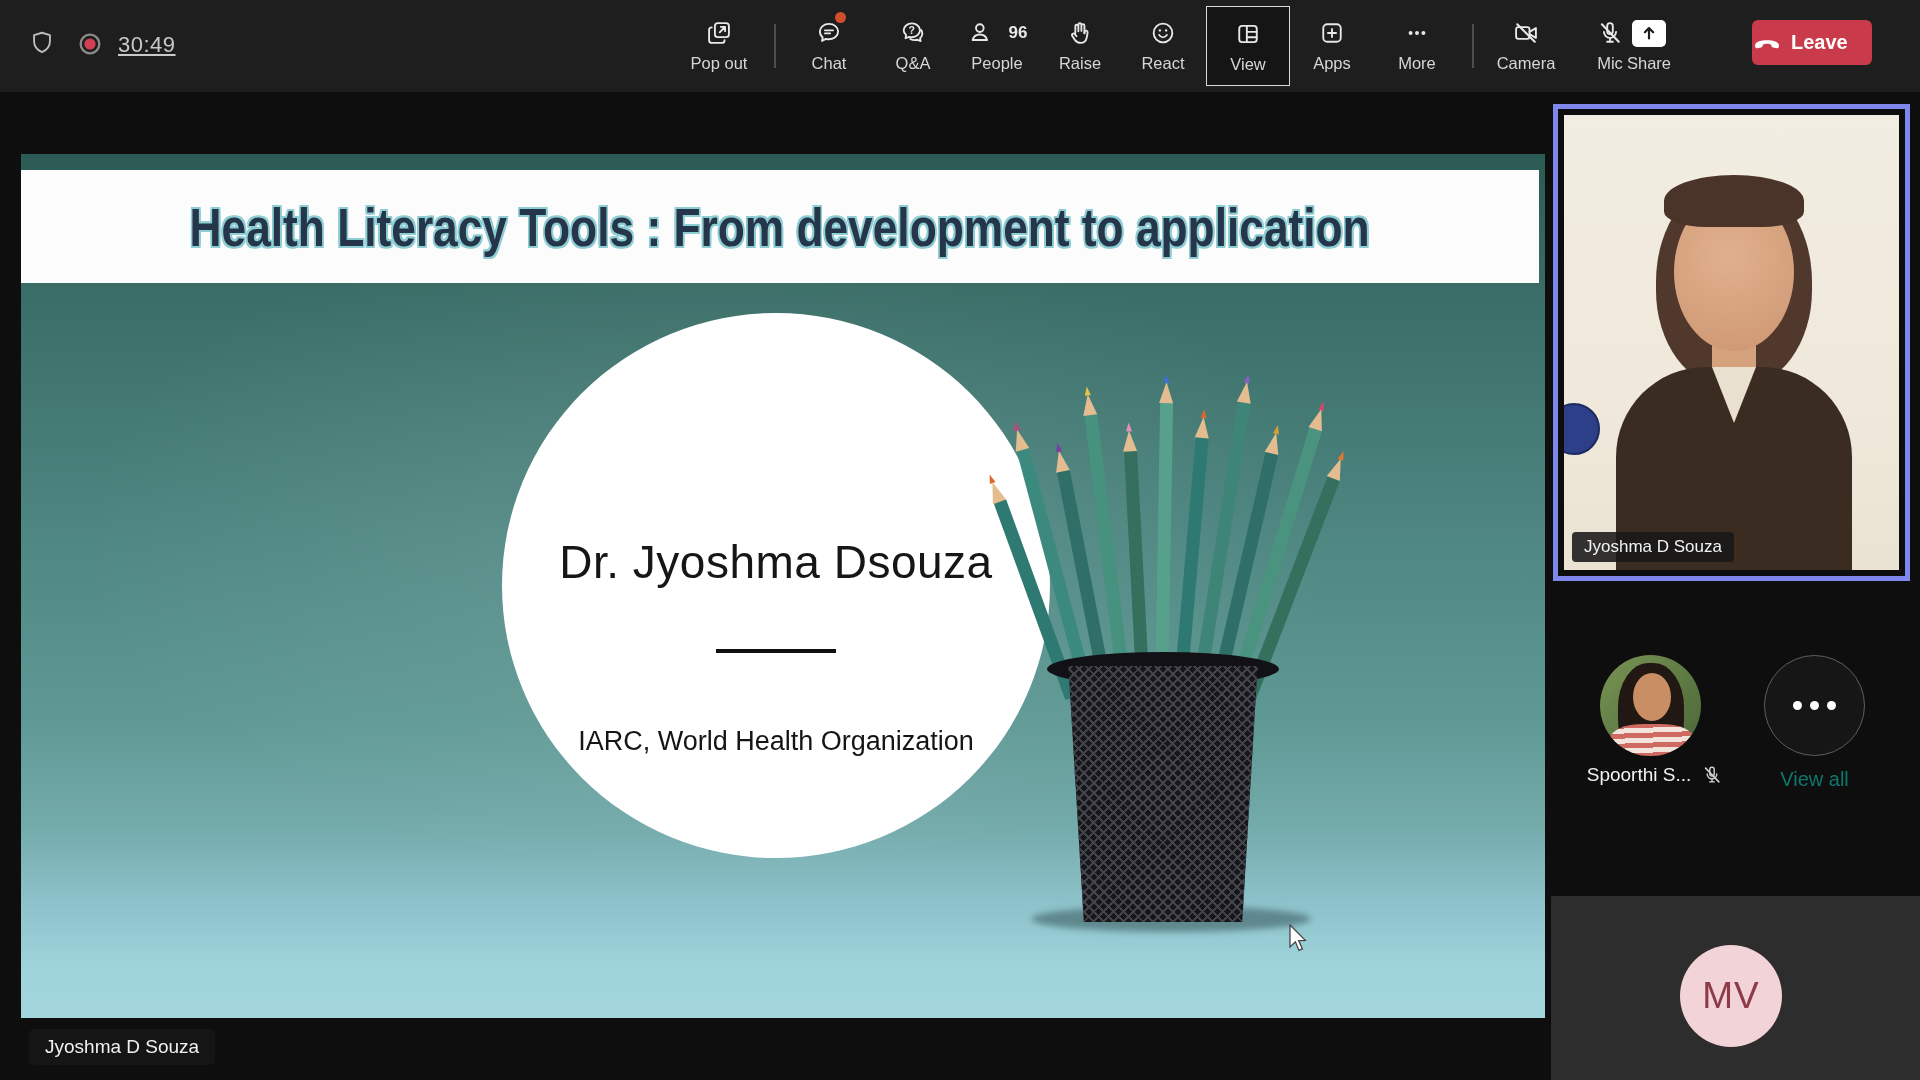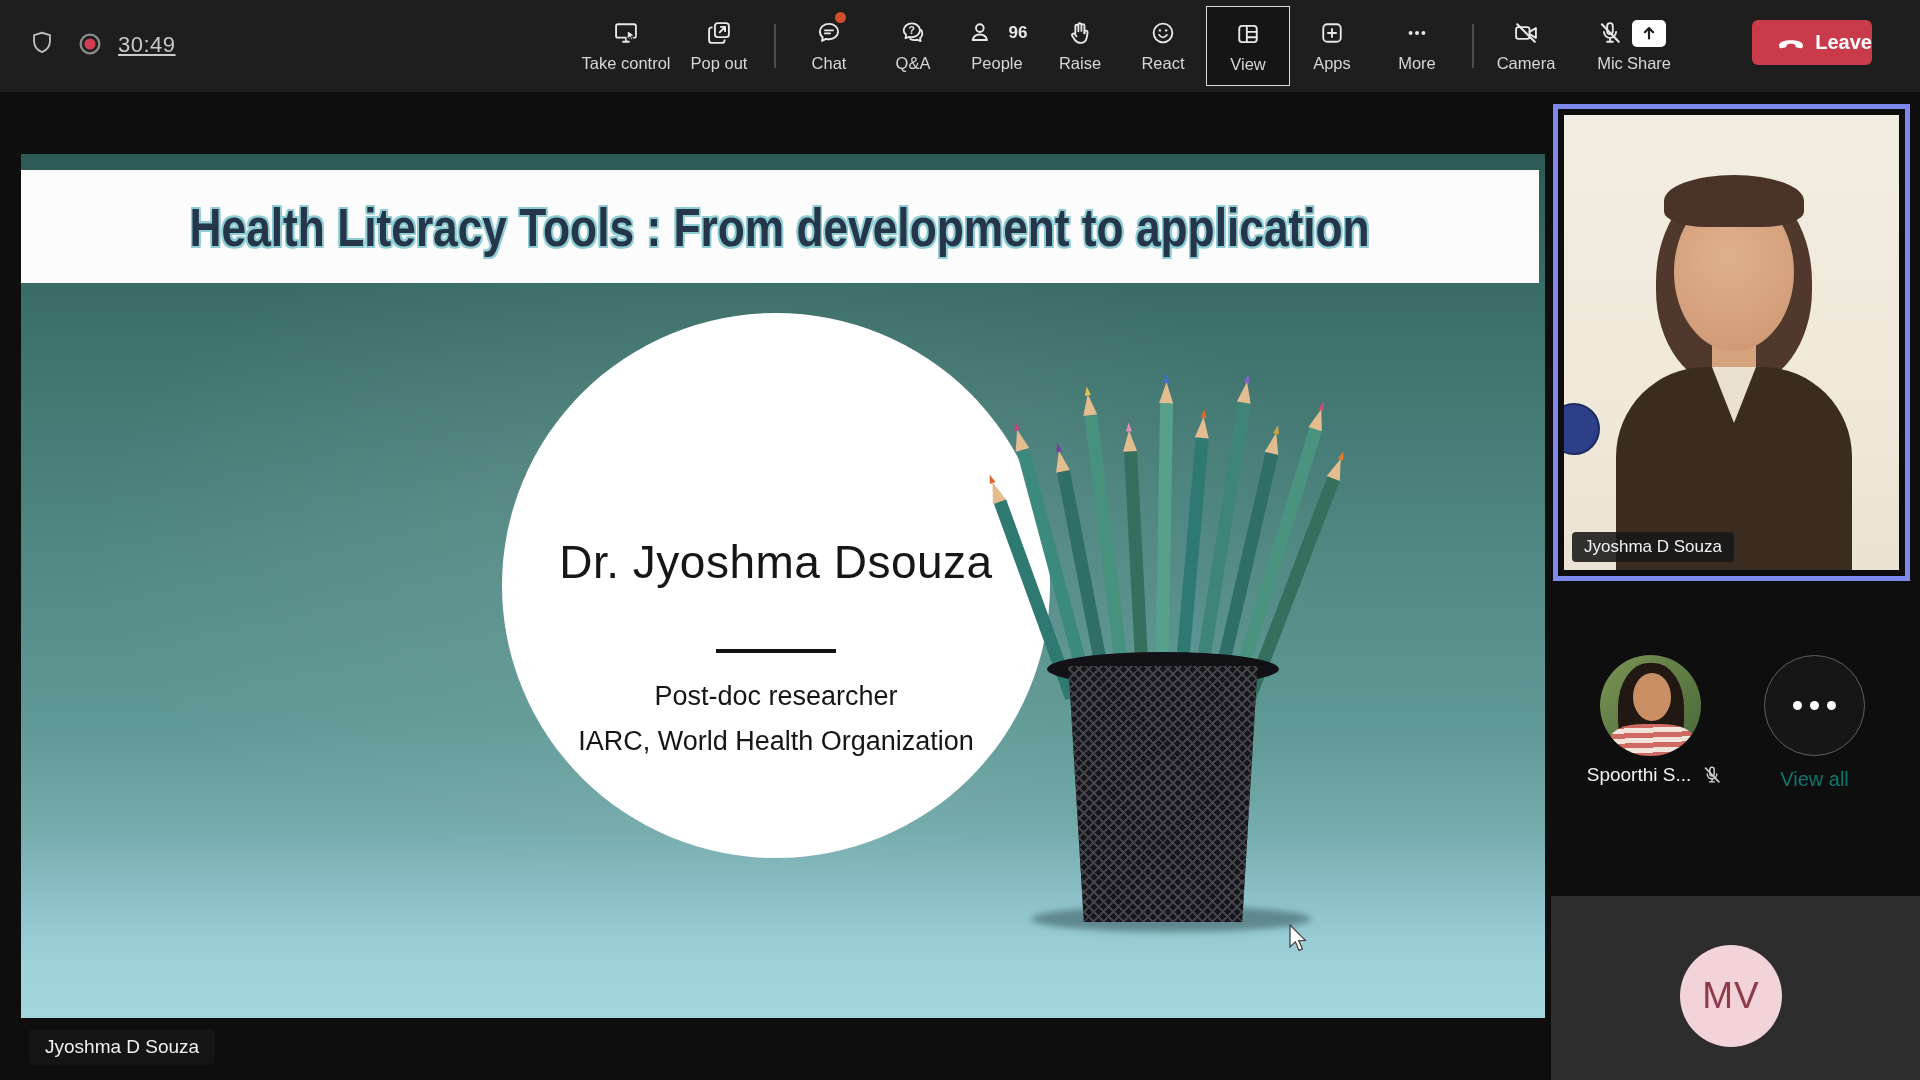--- a/index.html
+++ b/index.html
@@ -16,21 +16,21 @@
             align-items:center; justify-content:flex-start; padding-top:10px; cursor:default; color:#d6d6d6; }
   .tb-btn .ic { height:34px; display:flex; align-items:center; justify-content:center; position:relative; }
   .tb-btn .lbl { font-size:16.5px; margin-top:4px; color:#d6d6d6; white-space:nowrap; }
   .tb-btn.sel { border:1.5px solid #d9d9d9; background:#151515; }
   .tb-div { position:absolute; top:24px; width:2px; height:44px; background:#4d4d4d; }
   svg.ticon { stroke:#e8e8e8; fill:none; stroke-width:1.6; stroke-linecap:round; stroke-linejoin:round; }
   .badge-dot { position:absolute; right:-3px; top:-4px; width:11px; height:11px; border-radius:50%; }
   .pcount { font-size:17px; font-weight:700; color:#e8e8e8; margin-left:4px; }
   .share-box { width:34px; height:27px; background:#fff; border-radius:5px; display:flex; align-items:center; justify-content:center; }
   #leave-btn { position:absolute; left:1752px; top:20px; width:120px; height:45px; border-radius:6px;
-               display:flex; align-items:center; justify-content:flex-end; gap:9px; cursor:pointer; border:none; }
+               display:flex; align-items:center; justify-content:flex-start; gap:9px; cursor:pointer; border:none; }
   #leave-btn span { color:#fff; font-size:20px; font-weight:600; }
 
   
   #stage { position:absolute; left:0; top:92px; width:1920px; height:988px; background:#0e0e0e; }
   #slide { position:absolute; left:21px; top:62px; width:1524px; height:864px; overflow:hidden;
            background:
              radial-gradient(ellipse 900px 500px at 45% 45%, rgba(255,255,255,0.10), rgba(255,255,255,0) 70%),
              linear-gradient(180deg,#2c5a55 0%, #3a6d67 16%, #4f8782 45%, #5f9995 66%, #74abab 78%, #8fc3cc 87%, #9ed3da 94%, #a3d6dc 100%); }
   #title-banner { position:absolute; left:0; right:6px; top:16px; height:113px; background:#fcfcfc;
                   display:flex; align-items:center; justify-content:center; }
@@ -124,30 +124,20 @@
     </svg>
   </span>
   <span class="rec">
     <svg width="28" height="28" viewBox="0 0 24 24">
       <circle cx="12" cy="12" r="8" fill="none" stroke="#8a8a8a" stroke-width="2"></circle>
       <circle cx="12" cy="12" r="4.8" fill="#d23f52"></circle>
     </svg>
   </span>
   <span class="timer">30:49</span>
 
-  <div class="tb-btn" style="left:566px; width:120px;">
-    <span class="ic">
-      <svg class="ticon" width="28" height="28" viewBox="0 0 24 24">
-        <rect x="3.5" y="4.5" width="17" height="11.5" rx="1.5"></rect>
-        <path d="M9.5 19.5h5M12 16.2v3.3"></path>
-        <path d="M13 9.5v8l2.3-2 1.5 2.9 1.4-.7-1.5-2.9 3-.3z" fill="#e8e8e8" stroke="#1e1e1e" stroke-width="1"></path>
-      </svg>
-    </span>
-    <span class="lbl">Take control</span>
-  </div>
 
   <div class="tb-btn" style="left:671px;">
     <span class="ic">
       <svg class="ticon" width="28" height="28" viewBox="0 0 24 24">
         <rect x="8.5" y="3.5" width="12" height="12" rx="2.5"></rect>
         <path d="M5.8 7.2a2.3 2.3 0 00-2.3 2.3v8.7a2.3 2.3 0 002.3 2.3h8.7a2.3 2.3 0 002.3-2.3"></path>
         <path d="M12.6 11.4l4.3-4.3M13.6 6.8h3.6v3.6"></path>
       </svg>
     </span>
     <span class="lbl">Pop out</span>
@@ -287,21 +277,20 @@
 <div id="stage">
 
   <div id="slide">
     <div id="title-banner">
       <span id="slide-title">Health Literacy Tools : From development to application</span>
     </div>
 
     <div id="speaker-circle">
       <div id="speaker-name">Dr. Jyoshma Dsouza</div>
       <div id="speaker-rule"></div>
-      <div id="speaker-role">Post-doc researcher</div>
       <div id="speaker-aff">IARC, World Health Organization</div>
     </div>
 
     <div>
       <div class="pencil" style="--lead:#e0662f; left:1044px; height:210px; background:#2e7a72; transform:rotate(-20deg);"></div>
       <div class="pencil" style="--lead:#c2447e; left:1062px; height:258px; background:#3c8a7e; transform:rotate(-15deg);"></div>
       <div class="pencil" style="--lead:#7b3fa0; left:1080px; height:232px; background:#2f6f68; transform:rotate(-11deg);"></div>
       <div class="pencil" style="--lead:#e8c34a; left:1098px; height:286px; background:#47917f; transform:rotate(-7deg);"></div>
       <div class="pencil" style="--lead:#e78fb3; left:1116px; height:248px; background:#356f5e; transform:rotate(-3deg);"></div>
       <div class="pencil" style="--lead:#3f6fd0; left:1134px; height:296px; background:#57a08c; transform:rotate(1deg);"></div>

